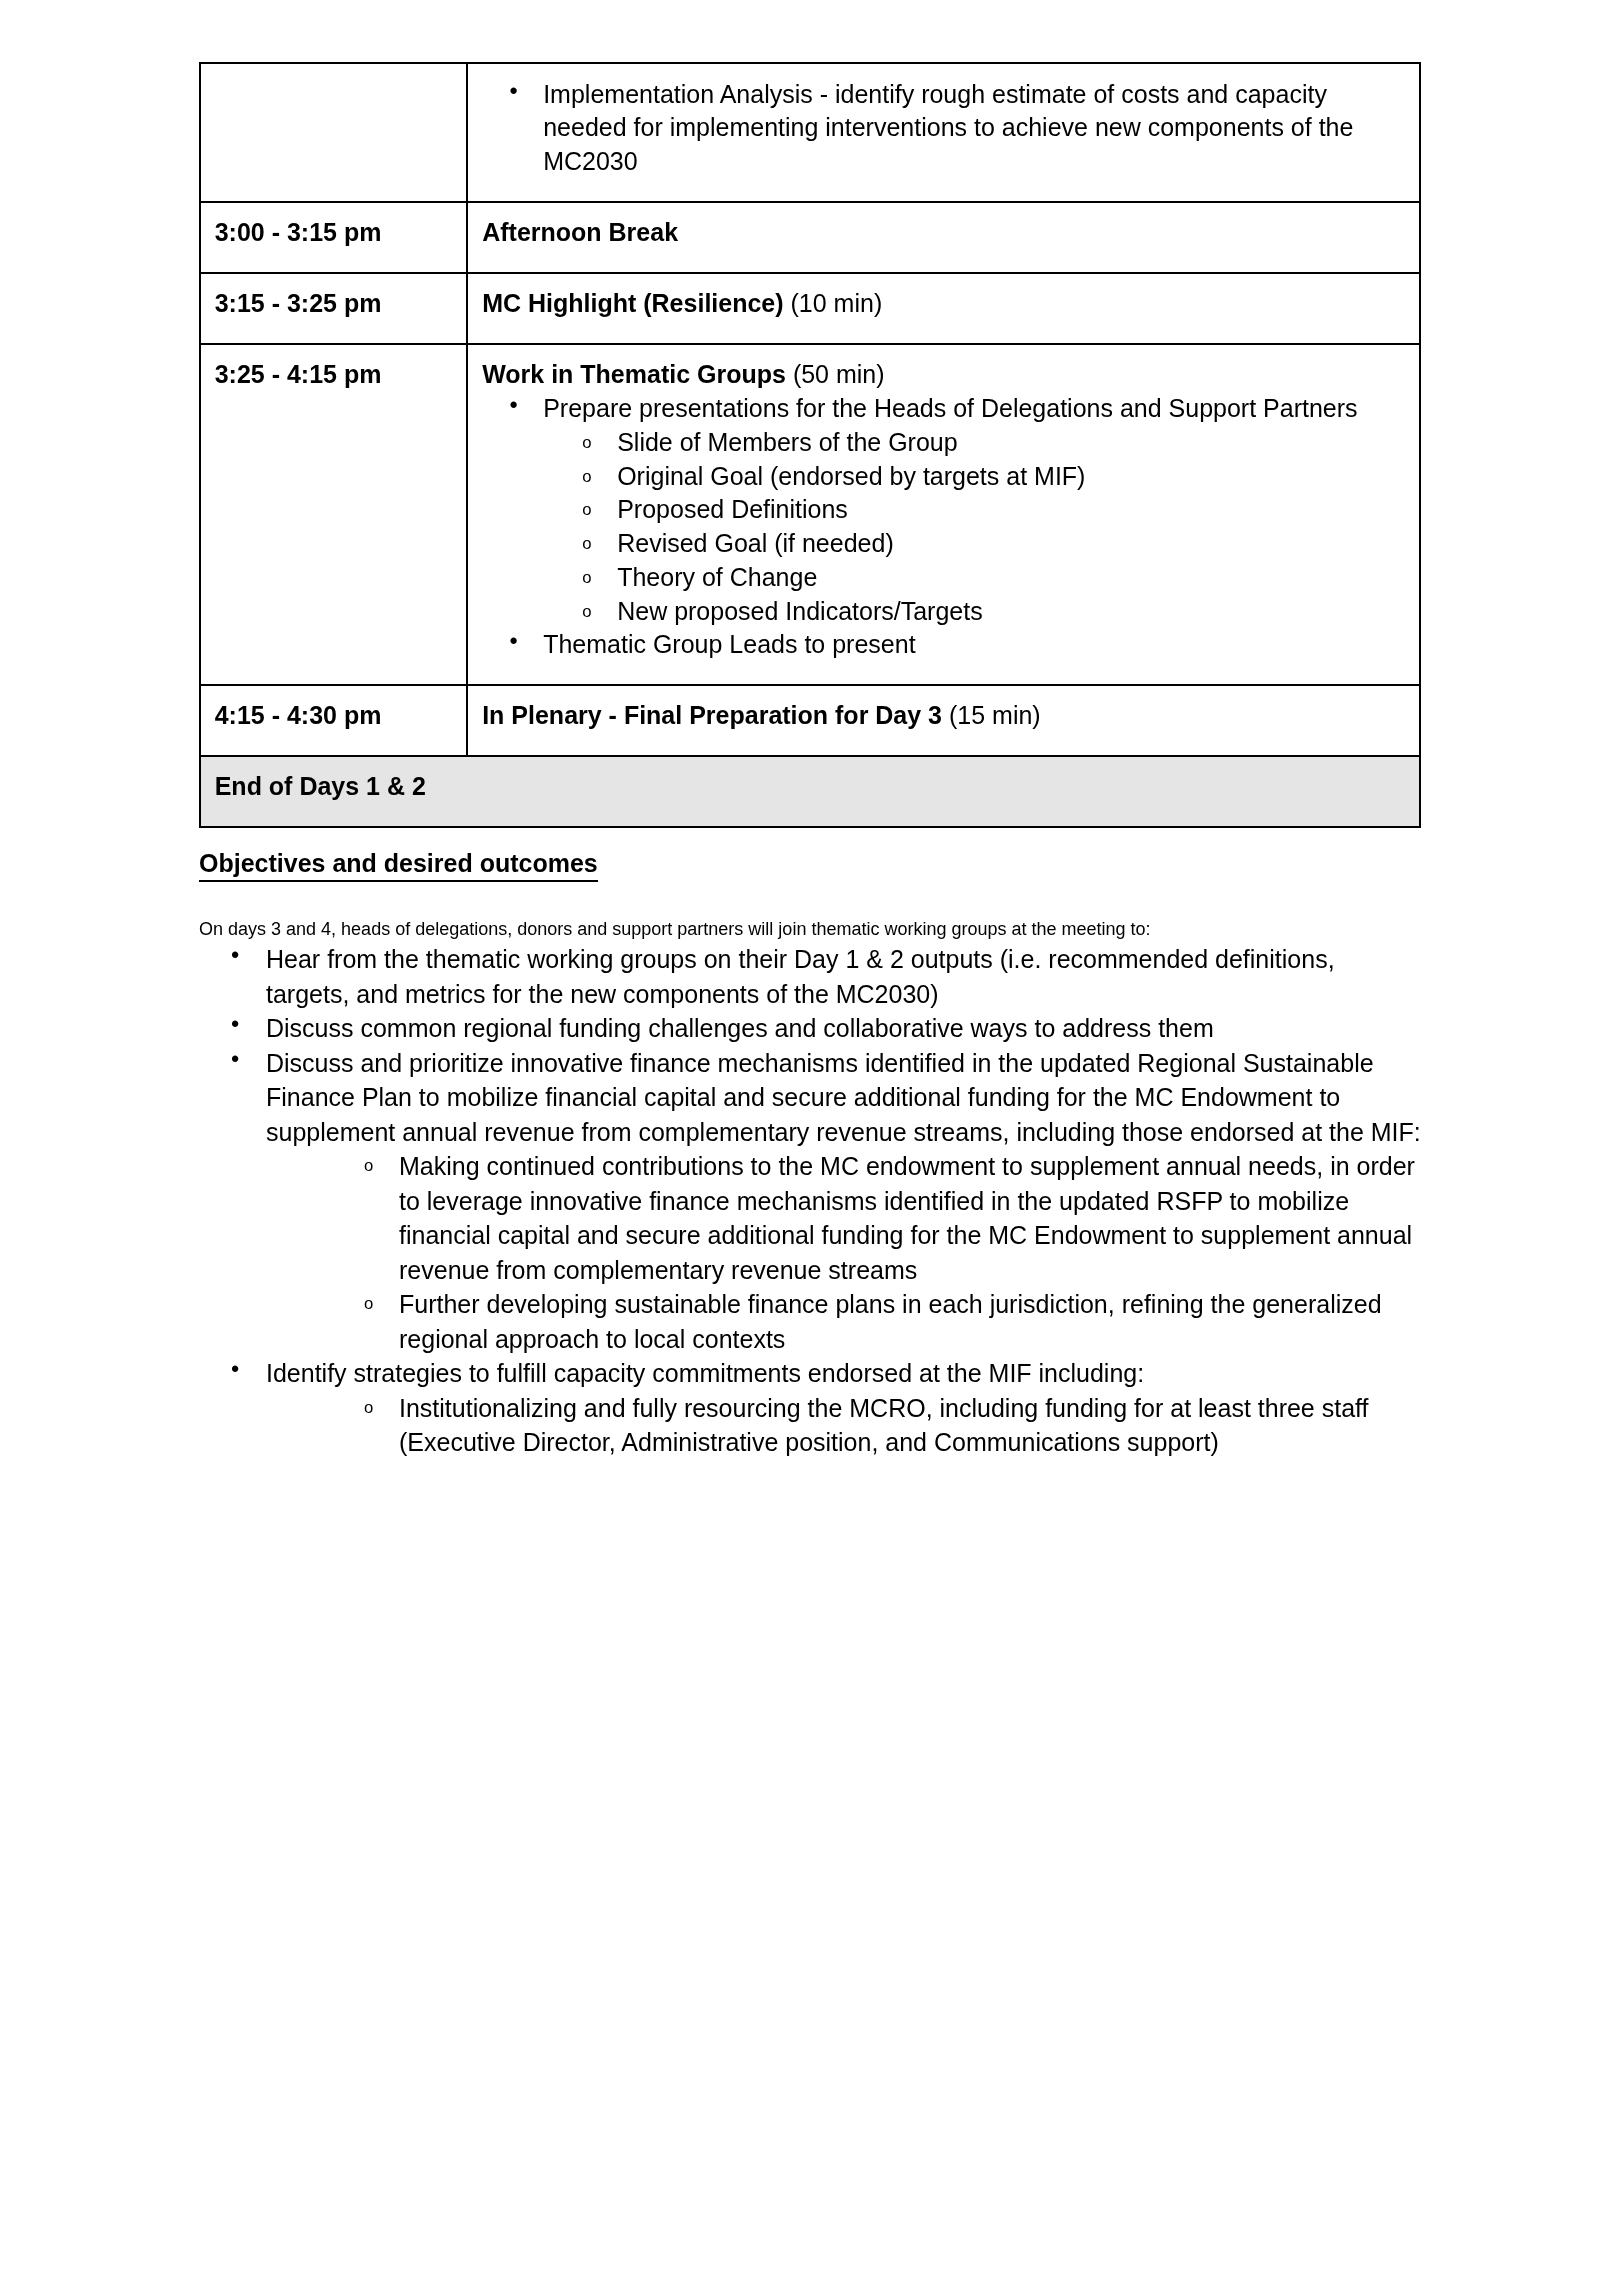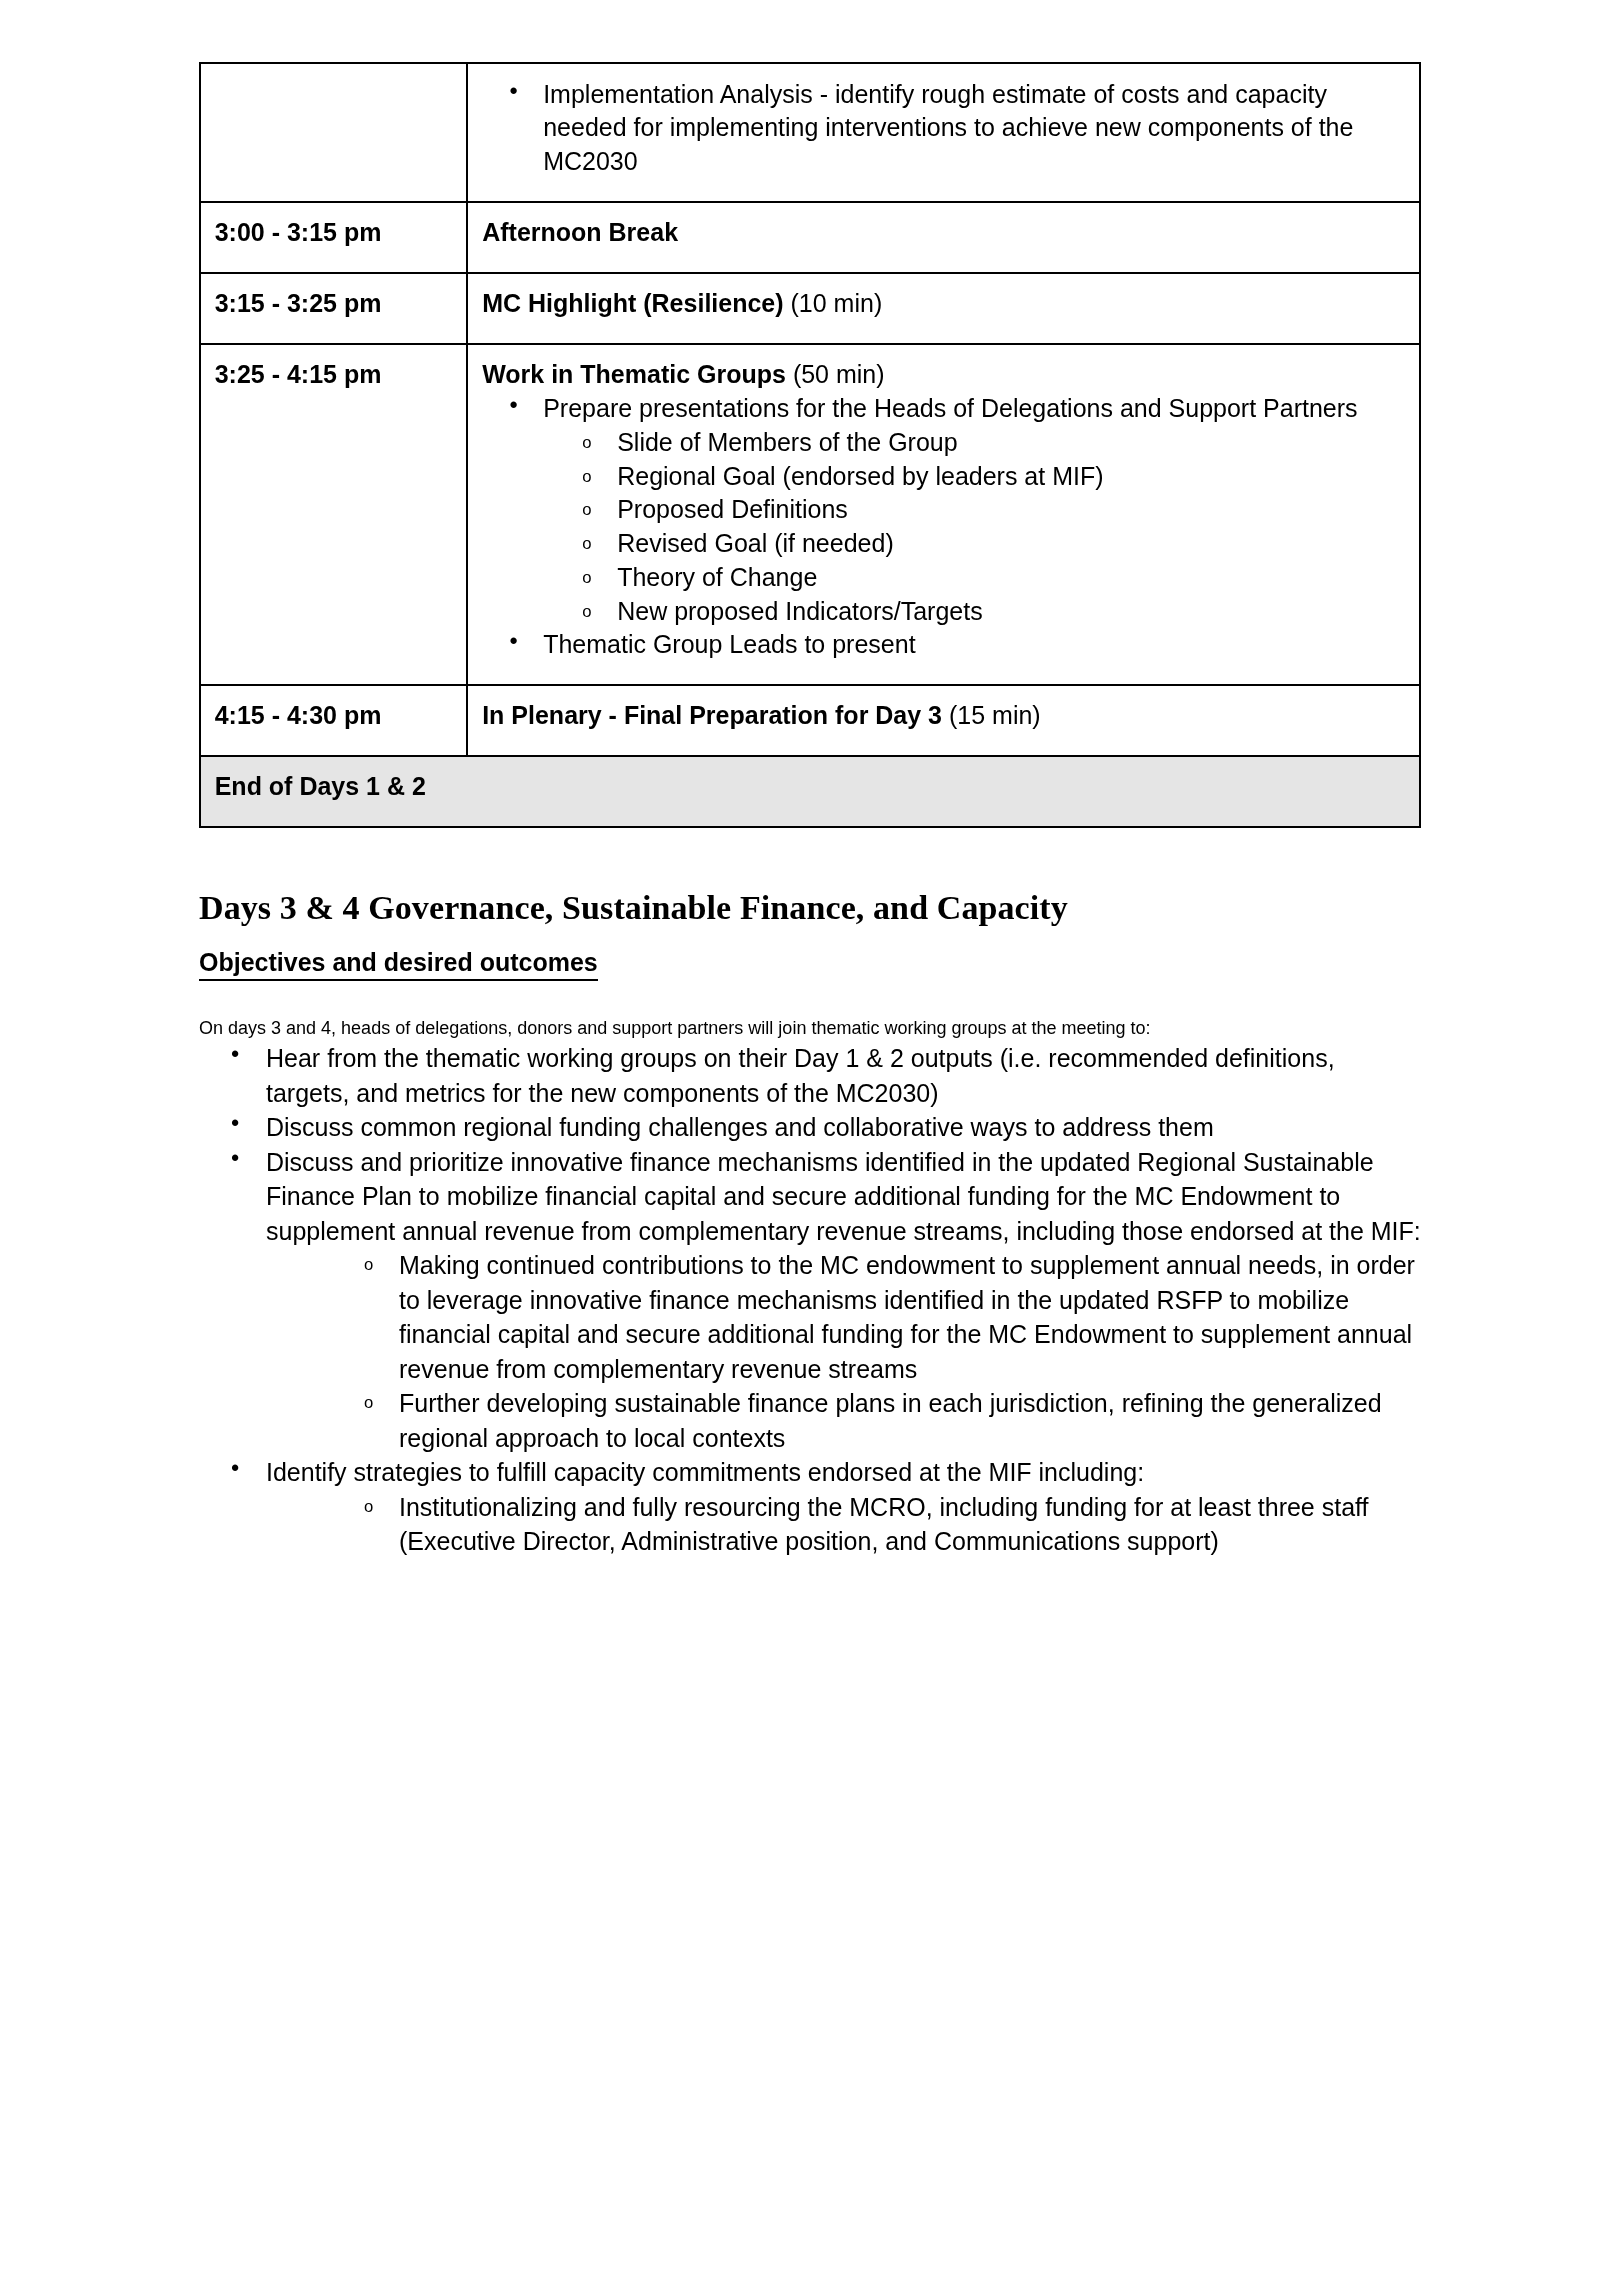--- a/index.html
+++ b/index.html
@@ -154,21 +154,21 @@
 
       <tr>
         <td class="time-col">3:25 - 4:15 pm</td>
         <td class="desc-col">
           <span class="row-title">Work in Thematic Groups</span><span class="light"> <span>(50 min)</span></span>
           <ul class="lvl1">
             <li>
               <span>Prepare presentations for the Heads of Delegations and Support Partners</span>
               <ul class="lvl2">
                 <li>Slide of Members of the Group</li>
-                <li>Regional Goal (endorsed by leaders at MIF)</li>
+                <li>Original Goal (endorsed by targets at MIF)</li>
                 <li>Proposed Definitions</li>
                 <li>Revised Goal (if needed)</li>
                 <li>Theory of Change</li>
                 <li>New proposed Indicators/Targets</li>
               </ul>
             </li>
             <li>Thematic Group Leads to present</li>
           </ul>
         </td>
       </tr>
@@ -180,21 +180,20 @@
         </td>
       </tr>
 
       <tr class="blue-row">
         <td colspan="2">End of Days 1 &amp; 2</td>
       </tr>
 
     </tbody>
   </table>
 
-  <h1 class="doc-h1">Days 3 &amp; 4 Governance, Sustainable Finance, and Capacity</h1>
   <div>
     <h2 class="doc-h2">Objectives and desired outcomes </h2>
   </div>
 
   <p class="body">On days 3 and 4, heads of delegations, donors and  support partners will join thematic working groups at the meeting to:</p>
 
   <div class="outer-list">
     <ul class="lvl1">
       <li>
         <span>Hear from the thematic working groups on their Day 1 &amp; 2 outputs (i.e. recommended definitions, targets, and metrics for the new components of the MC2030)</span>

